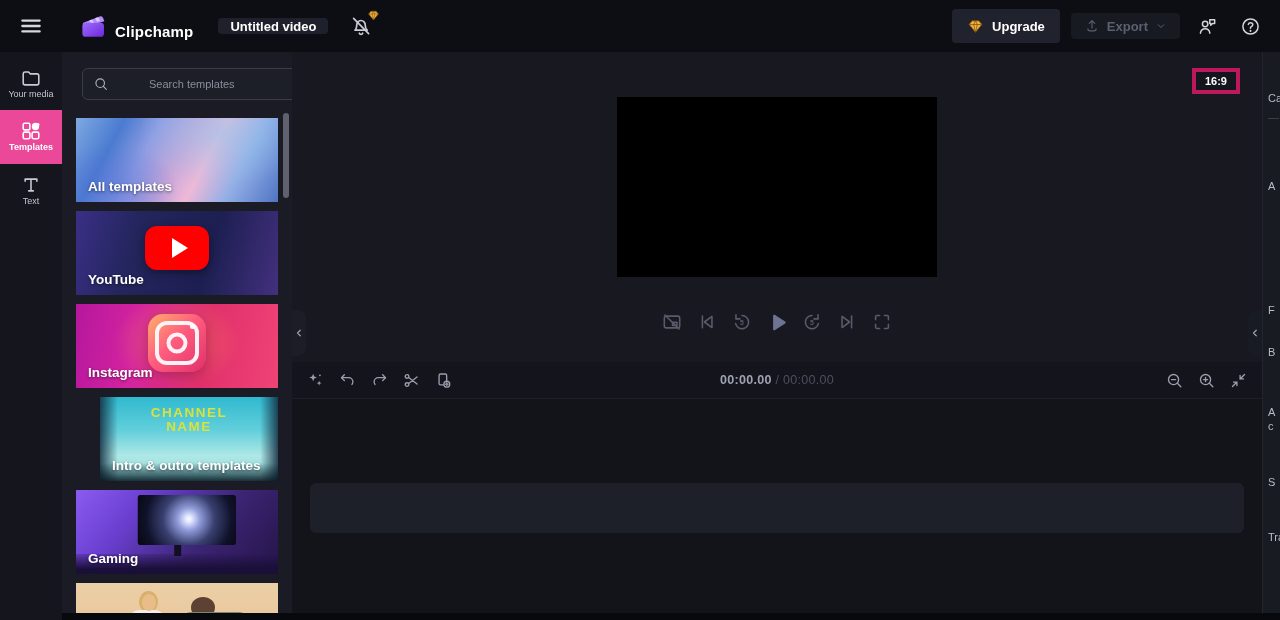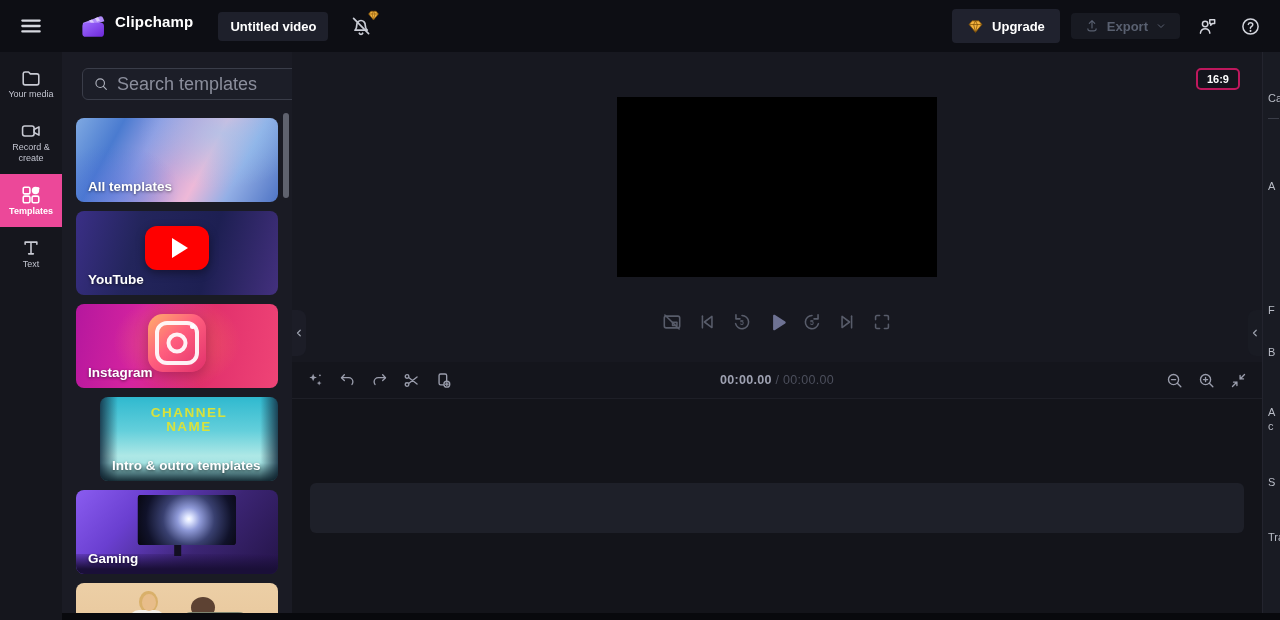--- a/index.html
+++ b/index.html
@@ -11,25 +11,25 @@
   button { font-family:inherit; cursor:pointer; }
   .icon { display:inline-flex; align-items:center; justify-content:center; }
   .icon svg { width:100%; height:100%; display:block; }
 
   
   .header {
     position:absolute; top:0; left:0; right:0; height:52px;
     background:#0d0e14; display:flex; align-items:center; z-index:10;
   }
   .hamburger { margin-left:18px; width:26px; height:26px; color:#d6d8df; cursor:pointer; }
-  .brand { display:flex; align-items:flex-start; gap:9px; margin-left:35px; }
+  .brand { display:flex; align-items:flex-end; gap:9px; margin-left:35px; }
   .brand-logo { width:27px; height:27px; }
   .brand-name { font-size:15px; font-weight:700; letter-spacing:.2px; color:#fff; }
   .title-box {
-    margin-left:25px; background:#1e202b; border-radius:4px; height:29px; width:110px;
+    margin-left:25px; background:#1e202b; border-radius:4px; height:16px; width:110px;
     display:flex; align-items:center; padding:8px 12px; font-size:13px; font-weight:600; color:#fff;
     cursor:text;
   }
   .bell-wrap { margin-left:21px; position:relative; width:24px; height:24px; color:#c9ccd5; cursor:pointer; }
   .bell-badge { position:absolute; top:-5px; right:-7px; width:13px; height:13px; }
   .header-right { margin-left:auto; display:flex; align-items:center; gap:11px; margin-right:14px; }
   .upgrade-btn {
     display:flex; align-items:center; gap:8px; background:#20222e; border:none; color:#fff;
     font-weight:700; font-size:13px; height:34px; padding:0 15px; border-radius:4px;
   }
@@ -65,26 +65,26 @@
     background:#1a1b24; z-index:4; overflow:hidden;
   }
   .search-row { display:flex; gap:7px; padding:16px 14px 8px 20px; align-items:center; }
   .search-box {
     flex:1; height:32px; border:1px solid #3a3d49; border-radius:6px; background:#1c1e28;
     display:flex; align-items:center; gap:8px; padding:0 10px;
   }
   .search-box .icon { width:16px; height:16px; color:#aeb1bc; flex:0 0 auto; }
   .search-input {
     flex:1; min-width:0; background:transparent; border:none; outline:none;
-    color:#e8e9ee; font-size:18px;
+    color:#e8e9ee; font-size:11px;margin-left:32px;
   }
   .search-input::placeholder { color:#8b8e9c; }
   .cards { padding:10px 14px 0 14px; display:flex; flex-direction:column; gap:9px; }
   .card {
-    position:relative; height:84px; min-height:84px; border-radius:8px; overflow:hidden; cursor:pointer;
+    position:relative; height:84px; min-height:84px; border-radius:0; overflow:hidden; cursor:pointer;
   }
   .card-label {
     position:absolute; left:12px; bottom:8px; font-size:13.5px; font-weight:700; color:#fff;
     text-shadow:0 1px 3px rgba(0,0,0,.55); z-index:3;
   }
   .c-all { background:linear-gradient(118deg,#7fa9e2 0%,#4a7bd0 20%,#8f9ce2 35%,#c9a6d8 50%,#eeb9d8 62%,#93afe6 78%,#4f74c4 100%); }
   .c-all::before { content:""; position:absolute; inset:0;
     background:radial-gradient(75% 120% at 72% 18%, rgba(140,200,240,.55), transparent 55%),
                radial-gradient(55% 90% at 18% 85%, rgba(80,110,215,.5), transparent 60%); }
   .c-youtube { background:linear-gradient(105deg,#3a2f86 0%,#23255c 30%,#1d1f52 65%,#43307e 100%); }
@@ -131,21 +131,21 @@
   .panel-collapse {
     position:absolute; left:292px; top:310px; width:14px; height:46px; background:#1c1d27;
     border-radius:0 8px 8px 0; display:flex; align-items:center; justify-content:center;
     color:#9ba0ac; cursor:pointer; z-index:6;
   }
   .panel-collapse .icon, .right-collapse .icon { width:12px; height:12px; }
 
   
   .preview-area { position:absolute; left:292px; top:52px; right:18px; height:310px; background:#171820; }
   .ratio-badge {
-    position:absolute; top:16px; right:22px; border:2px solid #be185d; border-radius:5px;
+    position:absolute; top:16px; right:22px; border:4px solid #be185d; border-radius:0;
     padding:3px 9px; font-size:11px; font-weight:700; color:#fff; background:rgba(19,20,27,.55); cursor:pointer;
   }
   .video-frame { position:absolute; left:50%; top:45px; transform:translateX(-50%); width:320px; height:180px; background:#000; }
   .controls { position:absolute; left:0; right:0; top:258px; display:flex; justify-content:center; align-items:center; gap:11px; }
   .ctrl { width:24px; height:24px; border:none; background:none; color:#585c6a; display:flex; align-items:center; justify-content:center; padding:0; }
   .ctrl .icon { width:22px; height:22px; }
   .ctrl.play { color:#6e7293; }
   .ctrl.play .icon { width:27px; height:27px; }
 
   
@@ -269,29 +269,20 @@
 
   <div class="left-sidebar" id="left-sidebar">
       <div class="side-item">
         <span class="icon">
           <svg viewBox="0 0 24 24" fill="none" stroke="currentColor" stroke-width="1.7" stroke-linecap="round" stroke-linejoin="round">
             <path d="M3.5 7.3v10.2a2 2 0 0 0 2 2h13a2 2 0 0 0 2-2v-8a2 2 0 0 0-2-2h-7.2l-2-2H5.5a2 2 0 0 0-2 1.8z"></path>
           </svg>
         </span>
         <span class="side-label">Your media</span>
       </div>
-      <div class="side-item">
-        <span class="icon">
-          <svg viewBox="0 0 24 24" fill="none" stroke="currentColor" stroke-width="1.7" stroke-linecap="round" stroke-linejoin="round">
-            <rect x="2.8" y="6.5" width="12.6" height="11" rx="2.4"></rect>
-            <path d="M15.4 10.4l5.3-2.9v9l-5.3-2.9z"></path>
-          </svg>
-        </span>
-        <span class="side-label">Record &amp; create</span>
-      </div>
       <div class="side-item active">
         <span class="icon">
           <svg viewBox="0 0 24 24" fill="none" stroke="currentColor" stroke-width="1.7" stroke-linecap="round" stroke-linejoin="round">
             <rect x="3.5" y="3.5" width="7.3" height="7.3" rx="1.6"></rect>
             <rect x="3.5" y="13.2" width="7.3" height="7.3" rx="1.6"></rect>
             <rect x="13.2" y="13.2" width="7.3" height="7.3" rx="1.6"></rect>
             <circle cx="16.9" cy="7.1" r="4" fill="currentColor" stroke="none"></circle>
             <circle cx="19.6" cy="4.9" r="1.7" fill="currentColor" stroke="none"></circle>
           </svg>
         </span>

